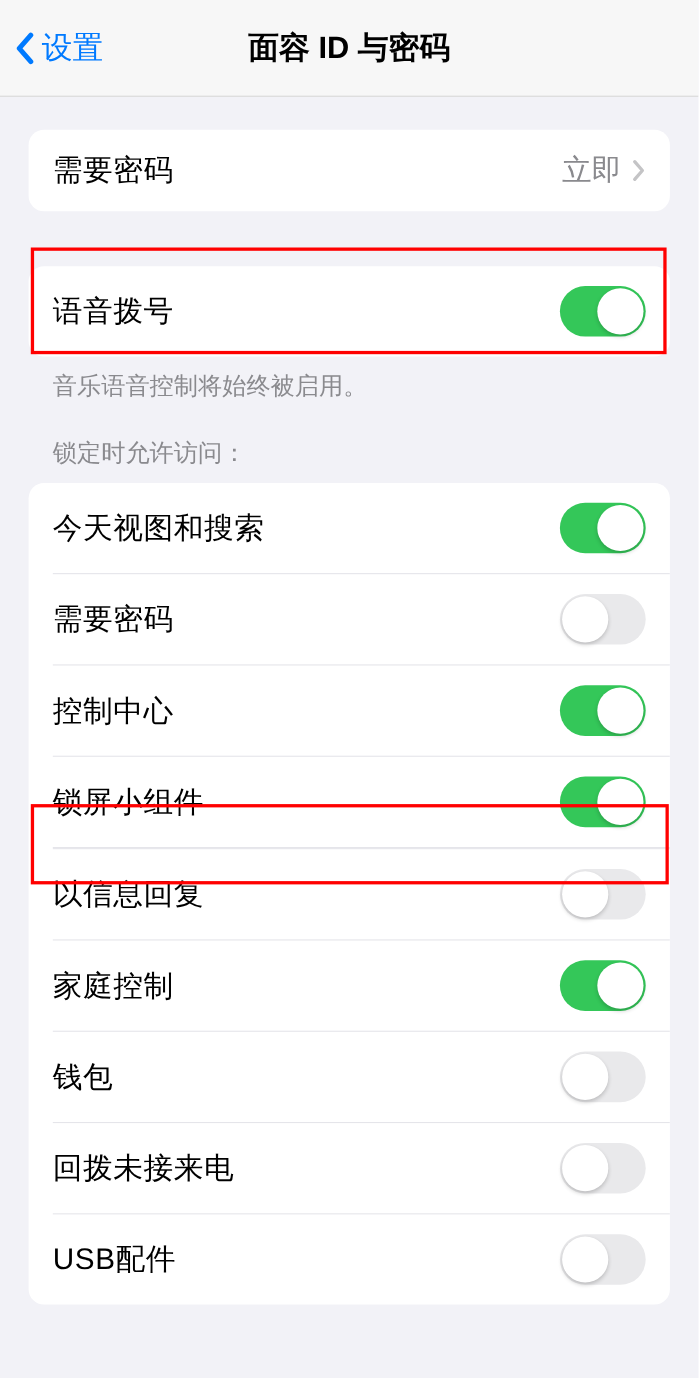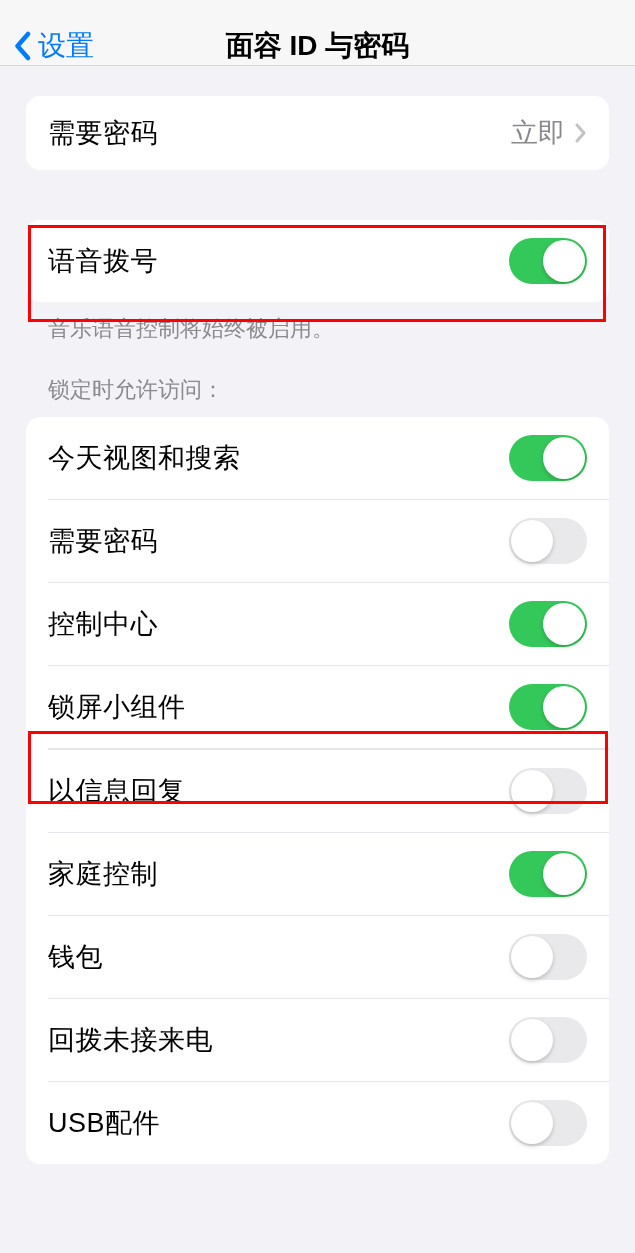--- a/index.html
+++ b/index.html
@@ -9,24 +9,24 @@
       -webkit-font-smoothing: antialiased;
     }
     body {
       width: 635px;
       height: 1253px;
       background: #f2f2f7;
       font-family: -apple-system, "PingFang SC", "Helvetica Neue", sans-serif;
       overflow: hidden;
     }
     .header {
-      height: 66px;
+      height: 88px;
       background: #f7f7f7;
       display: flex;
-      align-items: flex-end;
+      align-items: center;
       justify-content: center;
       position: relative;
       border-bottom: 1px solid #d8d8d8;
     }
     .back-button {
       position: absolute;
       left: 12px;
       display: flex;
       align-items: center;
       color: #007aff;

